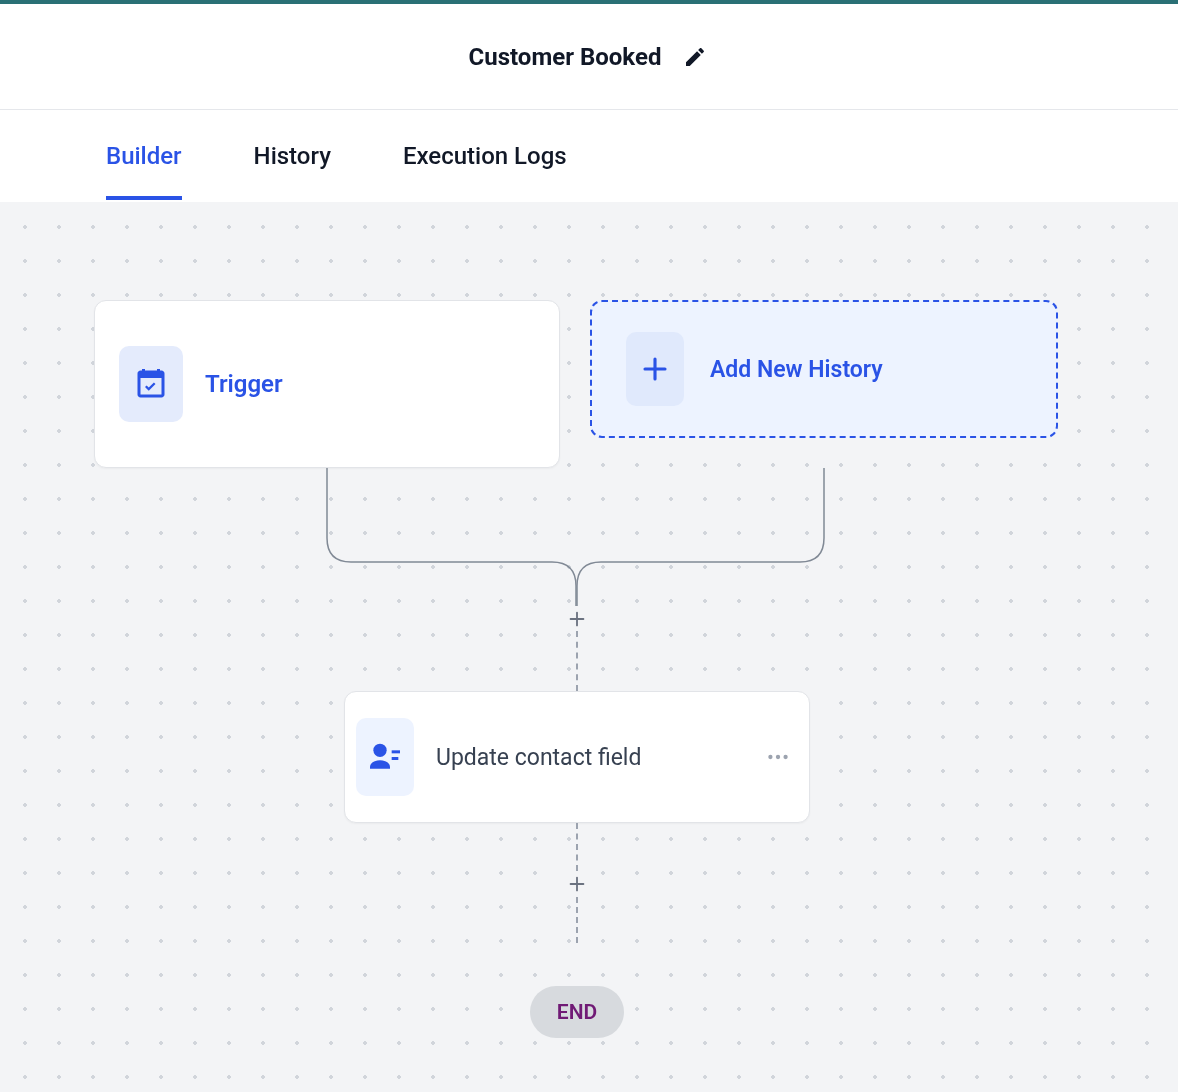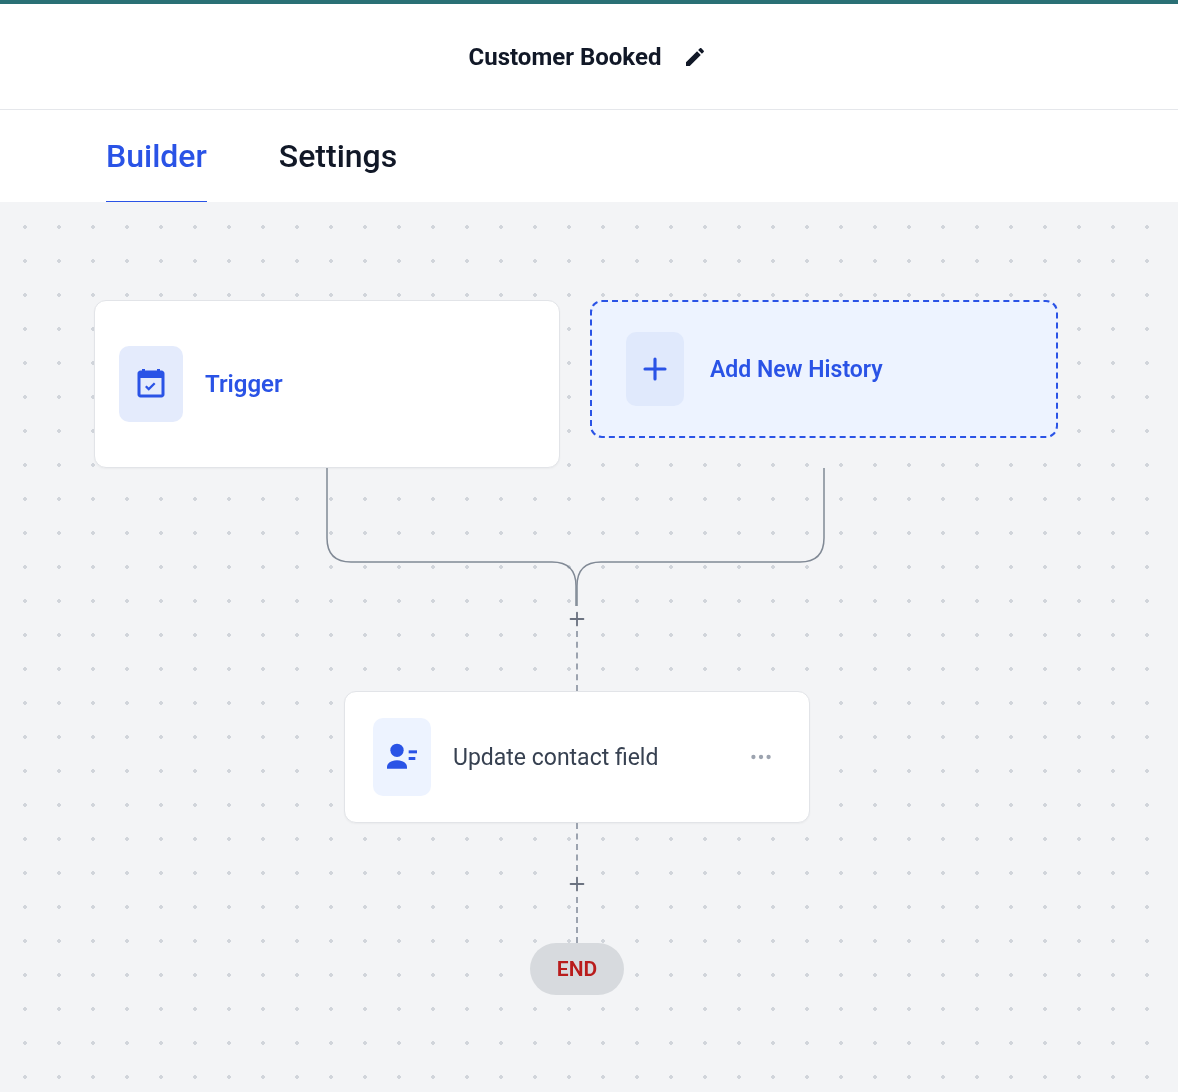--- a/index.html
+++ b/index.html
@@ -41,21 +41,21 @@
     }
     .tabs {
       height: 92px;
       display: flex;
       align-items: center;
       padding-left: 106px;
       gap: 72px;
       background: #fff;
     }
     .tab {
-      font-size: 32px;
+      font-size: 24px;
       font-weight: 500;
       color: #111827;
       cursor: pointer;
       padding-bottom: 30px;
       padding-top: 30px;
       position: relative;
     }
     .tab.active {
       color: #2a53e6;
     }
@@ -179,21 +179,21 @@
       position: absolute;
       left: 344px;
       top: 489px;
       width: 466px;
       height: 132px;
       background: #fff;
       border: 1px solid #e2e4e8;
       border-radius: 12px;
       display: flex;
       align-items: center;
-      padding: 28px;
+      padding: 11px;
       gap: 22px;
       box-shadow: 0 1px 2px rgba(0,0,0,0.04);
     }
     .node-action-icon {
       width: 58px;
       height: 78px;
       background: #edf3ff;
       border-radius: 10px;
       display: flex;
       align-items: center;
@@ -239,50 +239,51 @@
       position: absolute;
       left: 576px;
       top: 695px;
       width: 2px;
       height: 46px;
       border-left: 2px dashed #9ca3af;
     }
     .end-badge {
       position: absolute;
       left: 530px;
-      top: 741px;
+      top: 784px;
       width: 94px;
       height: 52px;
       background: #d7dade;
       border-radius: 26px;
       display: flex;
       align-items: center;
       justify-content: center;
       font-size: 21px;
       font-weight: 600;
-      color: #b91c1c;
+      color: #701a75;
     }
   </style>
 </head>
 <body>
 
 <div class="top-bar"></div>
 
 <div class="header">
   <h1 class="page-title">Customer Booked</h1>
   <div class="edit-icon">
     <svg width="24" height="24" viewBox="0 0 24 24">
       <path d="M3 17.25V21h3.75L17.81 9.94l-3.75-3.75L3 17.25zM20.71 7.04c.39-.39.39-1.02 0-1.41l-2.34-2.34c-.39-.39-1.02-.39-1.41 0l-1.83 1.83 3.75 3.75 1.83-1.83z" fill="#111827"></path>
     </svg>
   </div>
 </div>
 
 <div class="tabs">
   <div class="tab active">Builder</div>
-  <div class="tab">Settings</div>
+  <div class="tab">History</div>
+  <div class="tab">Execution Logs</div>
 </div>
 
 <div class="canvas">
 
   <div class="node-trigger">
     <div class="node-trigger-icon">
       <svg width="36" height="36" viewBox="0 0 24 24">
         <path d="M19 3h-1V2h-2v1H8V2H6v1H5c-1.1 0-2 .9-2 2v14c0 1.1.9 2 2 2h14c1.1 0 2-.9 2-2V5c0-1.1-.9-2-2-2zm0 16H5V8h14v11zM10.5 16.5l-2.5-2.5 1.06-1.06 1.44 1.44 3.44-3.44L15 12l-4.5 4.5z" fill="#2a53e6"></path>
       </svg>
     </div>

